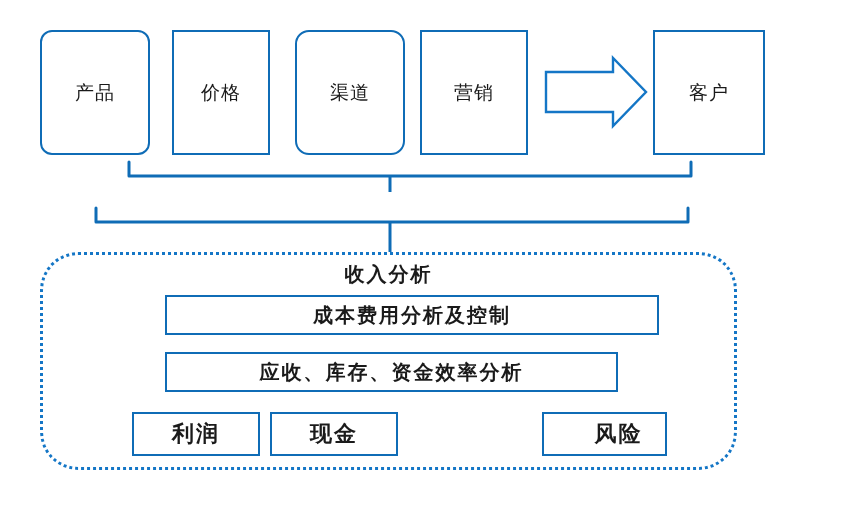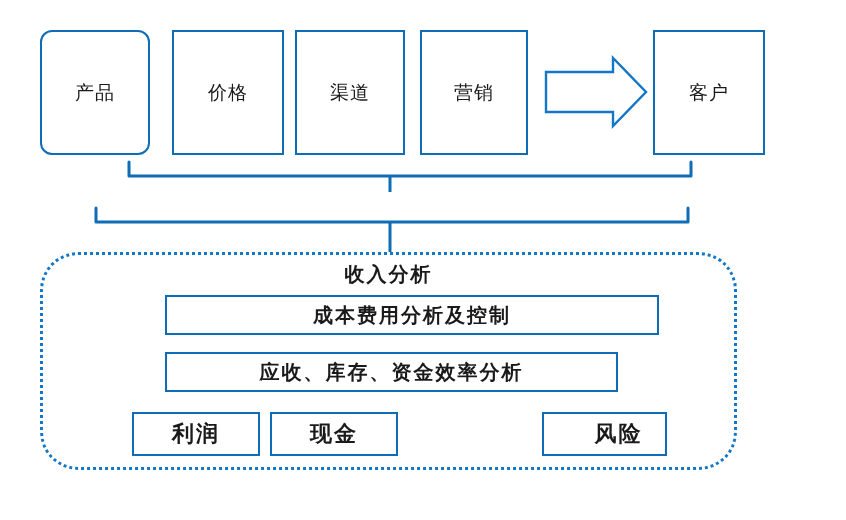--- a/index.html
+++ b/index.html
@@ -70,23 +70,23 @@
     pointer-events: none;
   }
 </style>
 </head>
 <body>
 
 <div id="diagram-root">
 
   <div class="node-box top-box" style="left:40px; top:30px; width:110px; height:125px;border-radius:12px;">产品</div>
 
-  <div class="node-box top-box" style="left:172px; top:30px; width:112px; height:125px;">价格</div>
+  <div class="node-box top-box" style="left:172px; top:30px; width:98px; height:125px;">价格</div>
 
-  <div class="node-box top-box" style="left:295px; top:30px; width:110px; height:125px;">渠道</div>
+  <div class="node-box top-box" style="left:295px; top:30px; width:110px; height:125px;border-radius:14px;">渠道</div>
 
   <div class="node-box top-box" style="left:420px; top:30px; width:108px; height:125px;">营销</div>
 
   <div class="node-box top-box" style="left:653px; top:30px; width:112px; height:125px;">客户</div>
 
   <svg class="overlay" viewBox="0 0 846 520">
 
     <polygon points="546,72 613,72 613,58 646,92 613,126 613,112 546,112" fill="#ffffff" stroke="#1476c6" stroke-width="2.4" stroke-linejoin="miter"></polygon>
 
     <path d="M129,162 L129,176 L691,176 L691,162" fill="none" stroke="#0f6cb6" stroke-width="3" stroke-linecap="round" stroke-linejoin="round"></path>

